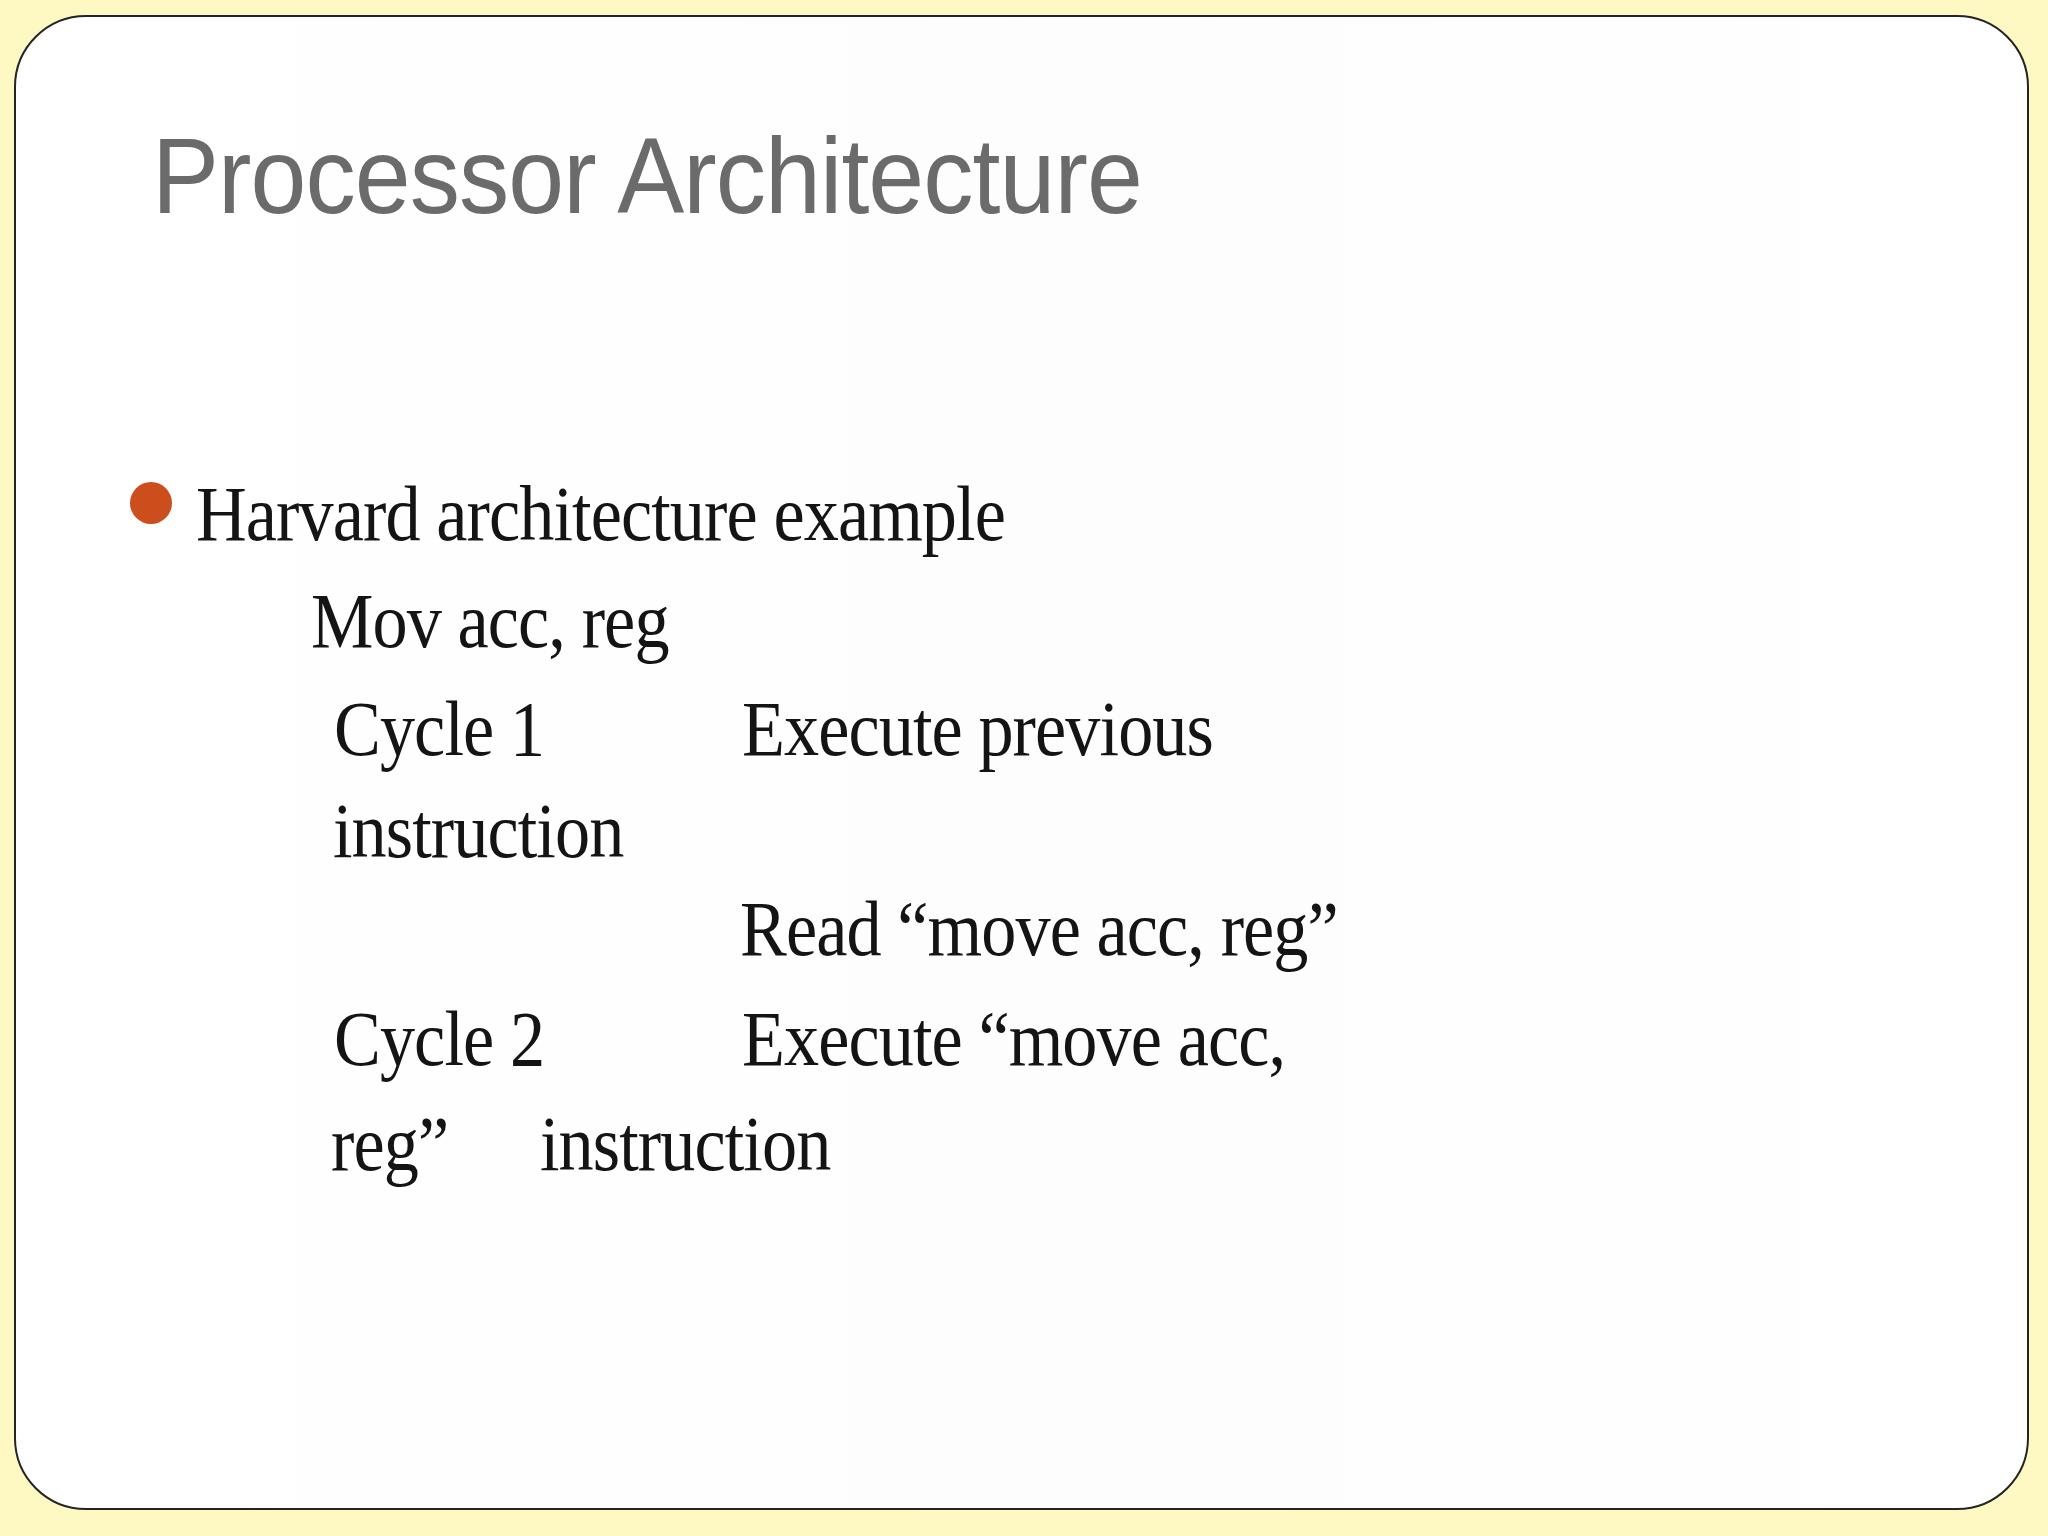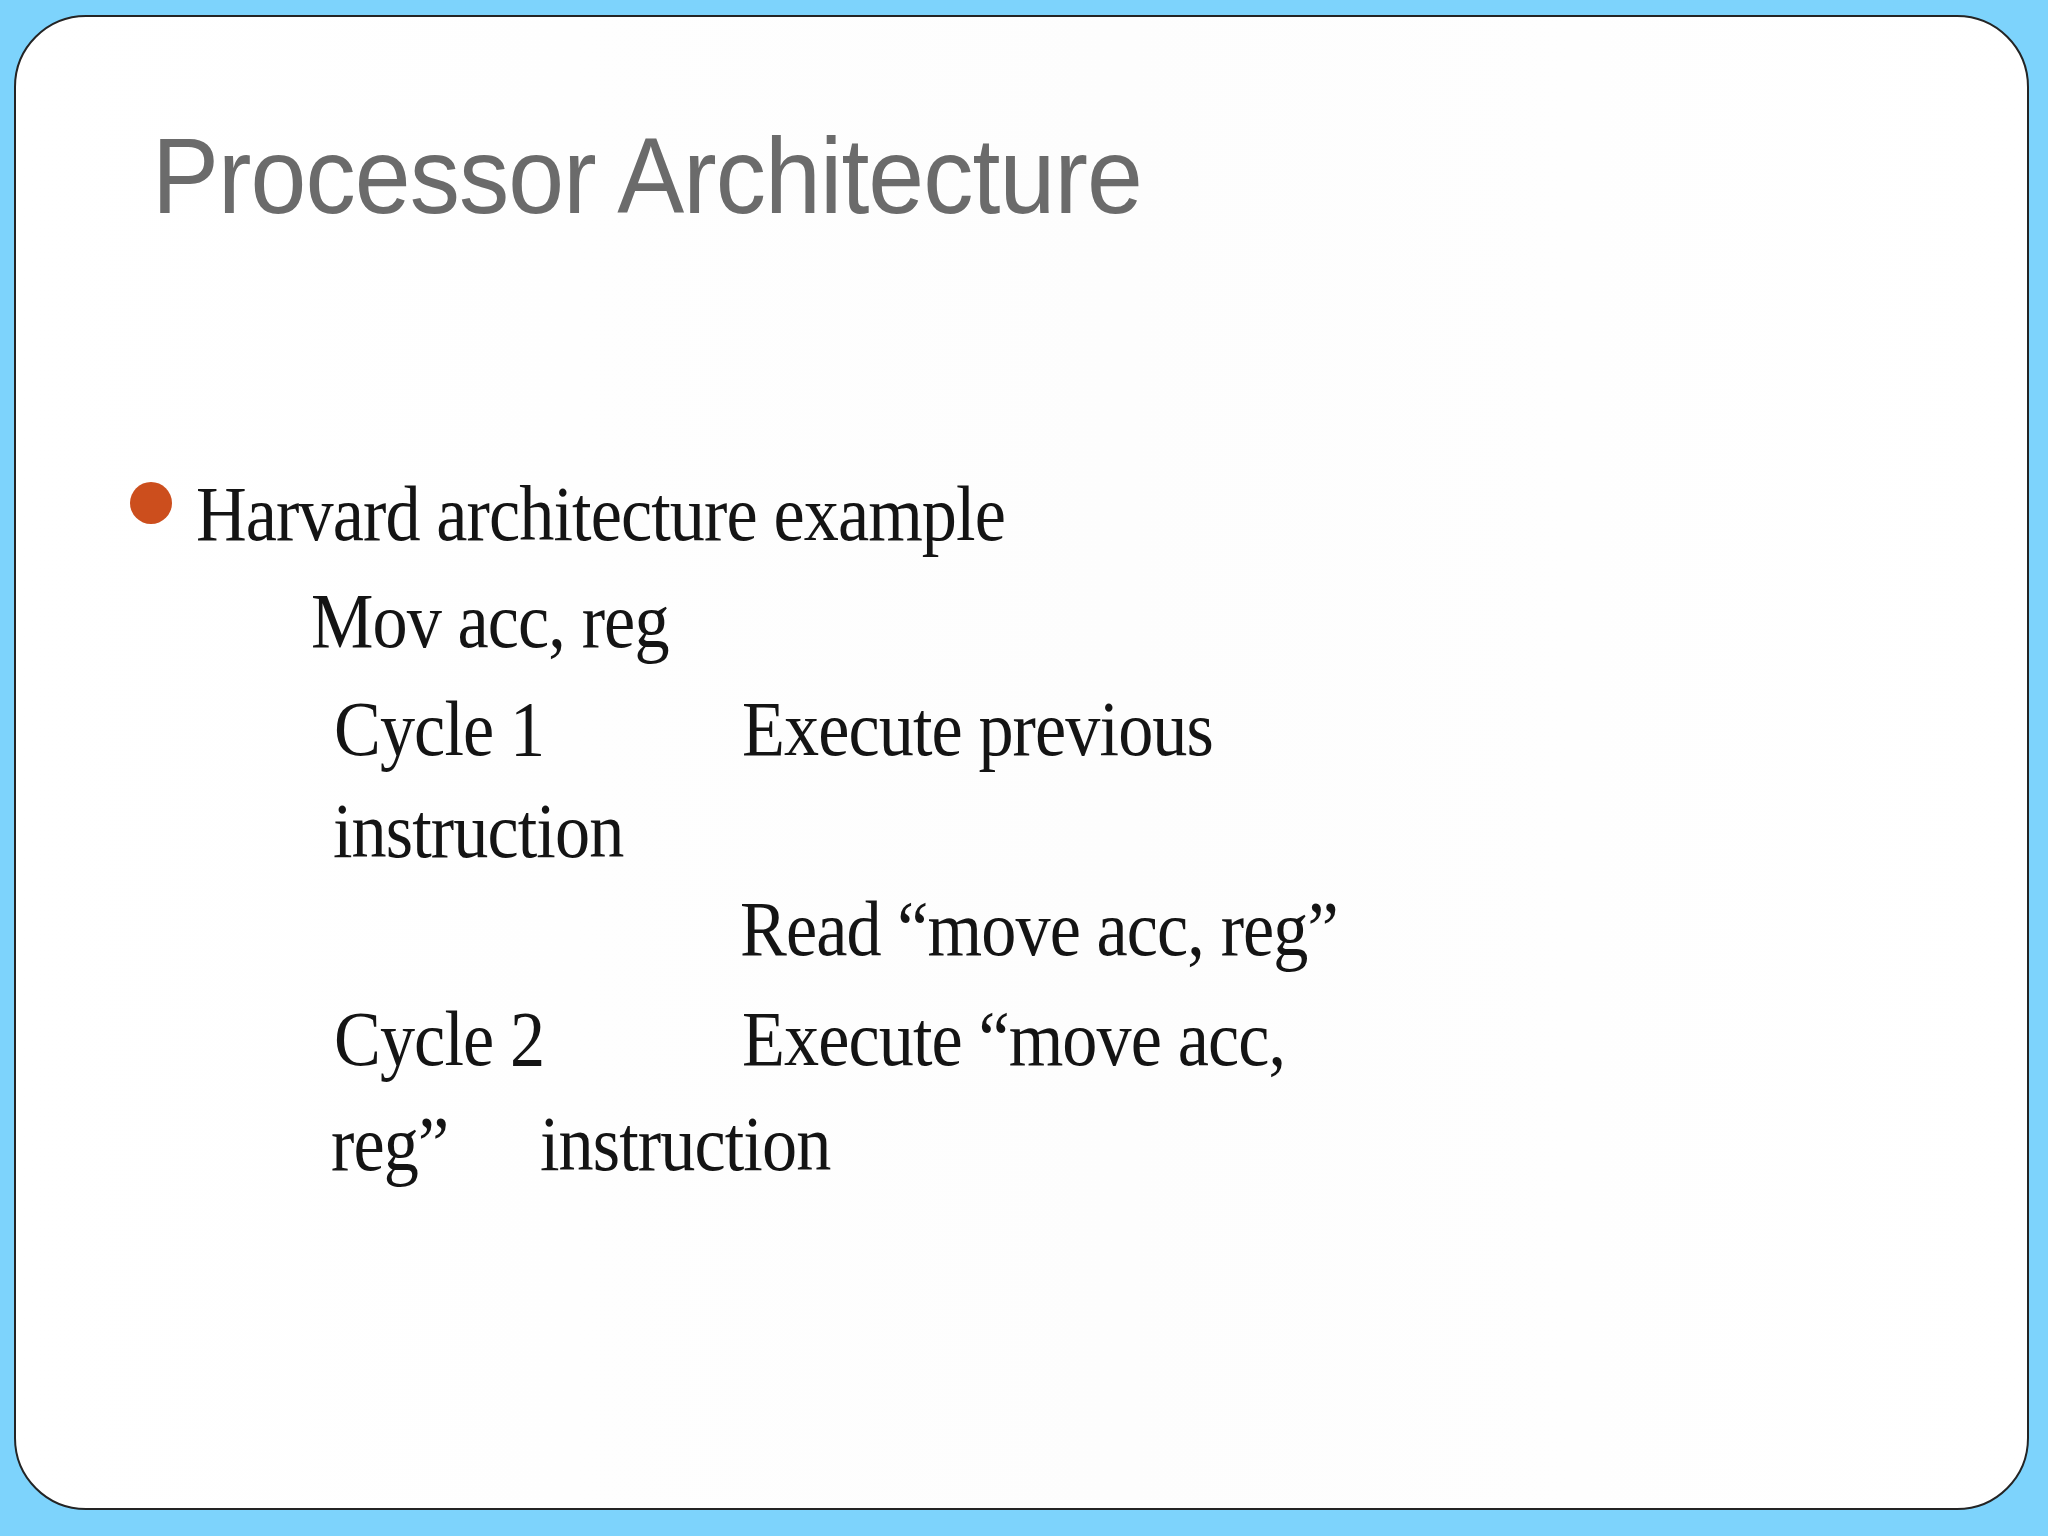--- a/index.html
+++ b/index.html
@@ -5,21 +5,21 @@
   html, body {
     margin: 0;
     padding: 0;
     background: #ffffff;
   }
   #canvas {
     position: relative;
     width: 2048px;
     height: 1536px;
     overflow: hidden;
-    background: #7dd3fc;
+    background: #fef9c3;
     font-family: "Liberation Serif", serif;
   }
   .slide-border {
     position: absolute;
     left: 14px;
     top: 15px;
     width: 2015px;
     height: 1495px;
     border: 2px solid;
     border-radius: 72px;

